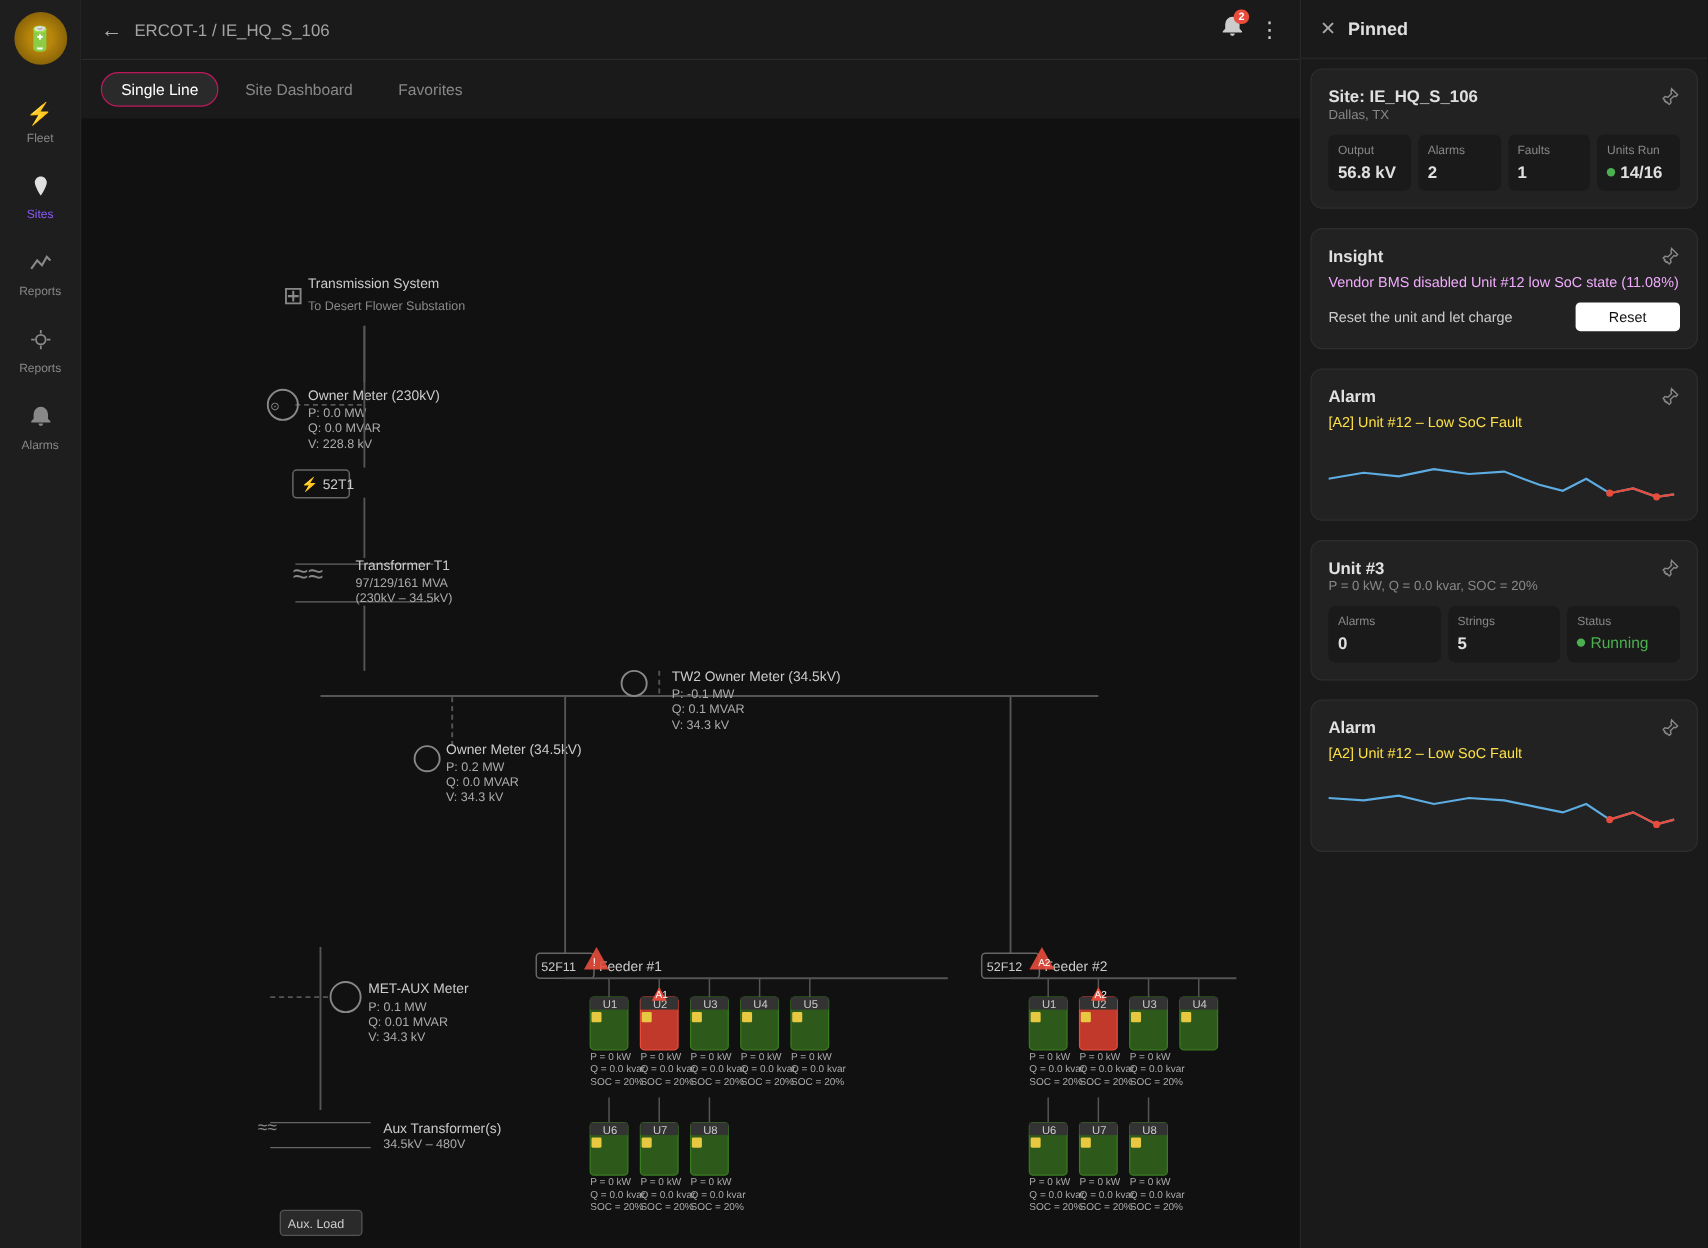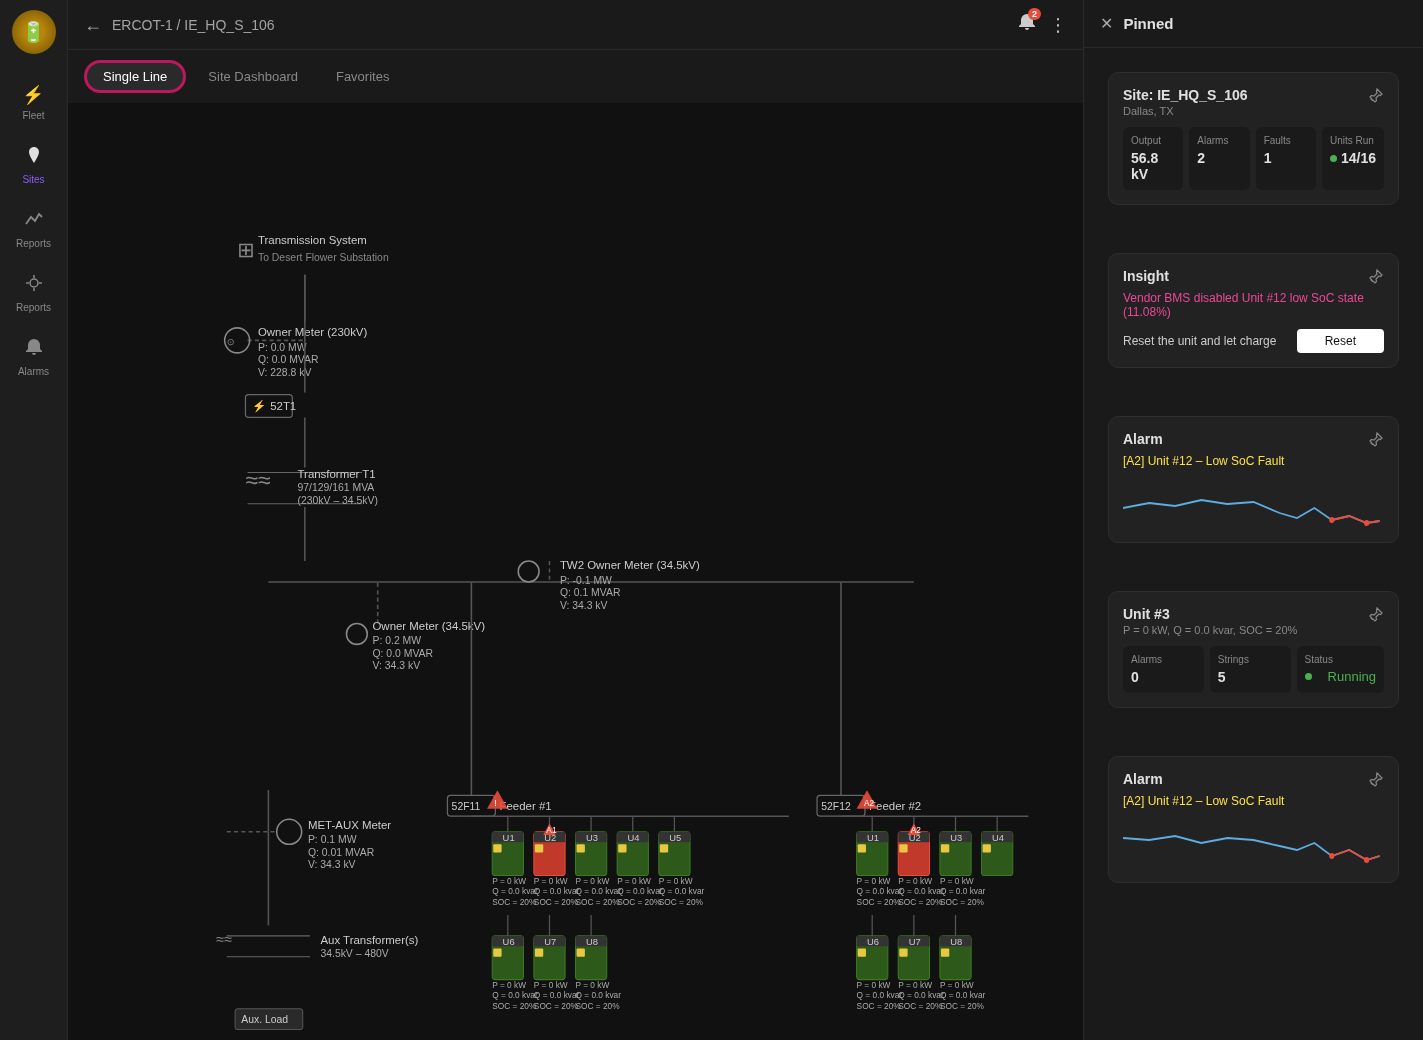--- a/index.html
+++ b/index.html
@@ -122,21 +122,21 @@
       border-radius: 20px;
       border: none;
       cursor: pointer;
       font-size: 13px;
       background: transparent;
       color: #888;
     }
     .tab-btn.active {
       background: #2a2a2a;
       color: #fff;
-      border: 3px solid #be185d;
+      border: 1px solid #be185d;
     }
 
     
     .diagram-area {
       flex: 1;
       background: #111;
       position: relative;
       overflow: hidden;
     }
 
@@ -161,21 +161,21 @@
       cursor: pointer;
       font-size: 16px;
       color: #aaa;
       background: none;
       border: none;
     }
     .pinned-title { font-size: 15px; font-weight: 600; color: #e0e0e0; }
 
     
     .card {
-      margin: 24px;
+      margin: 8px;
       background: #222;
       border-radius: 10px;
       padding: 14px;
       border: 1px solid #2e2e2e;
     }
     .card-header {
       display: flex;
       align-items: flex-start;
       justify-content: space-between;
       margin-bottom: 4px;
@@ -194,21 +194,21 @@
       background: #1a1a1a;
       border-radius: 6px;
       padding: 8px;
     }
     .stat-label { font-size: 10px; color: #888; margin-bottom: 4px; }
     .stat-value { font-size: 14px; font-weight: 600; color: #e0e0e0; }
     .units-run { display: flex; align-items: center; gap: 4px; }
     .dot-green { width: 7px; height: 7px; border-radius: 50%; background: #4caf50; display: inline-block; }
 
     
-    .insight-text { font-size: 12px; color: #ec4899; margin-bottom: 10px; }
+    .insight-text { font-size: 12px; color: #f0abfc; margin-bottom: 10px; }
     .insight-action {
       display: flex;
       align-items: center;
       justify-content: space-between;
     }
     .insight-action-text { font-size: 12px; color: #ccc; }
     .reset-btn {
       background: #fff;
       color: #111;
       border: none;
@@ -236,21 +236,21 @@
     }
     .unit-stat-box {
       flex: 1;
       background: #1a1a1a;
       border-radius: 6px;
       padding: 8px;
     }
     .status-running {
       display: flex;
       align-items: center;
-      gap: 16px;
+      gap: 4px;
       font-size: 13px;
       font-weight: 500;
       color: #4caf50;
     }
     .dot-status { width: 7px; height: 7px; border-radius: 50%; background: #4caf50; display: inline-block; }
 
     
     .diag-label {
       font-size: 11px;
       fill: #ccc;

